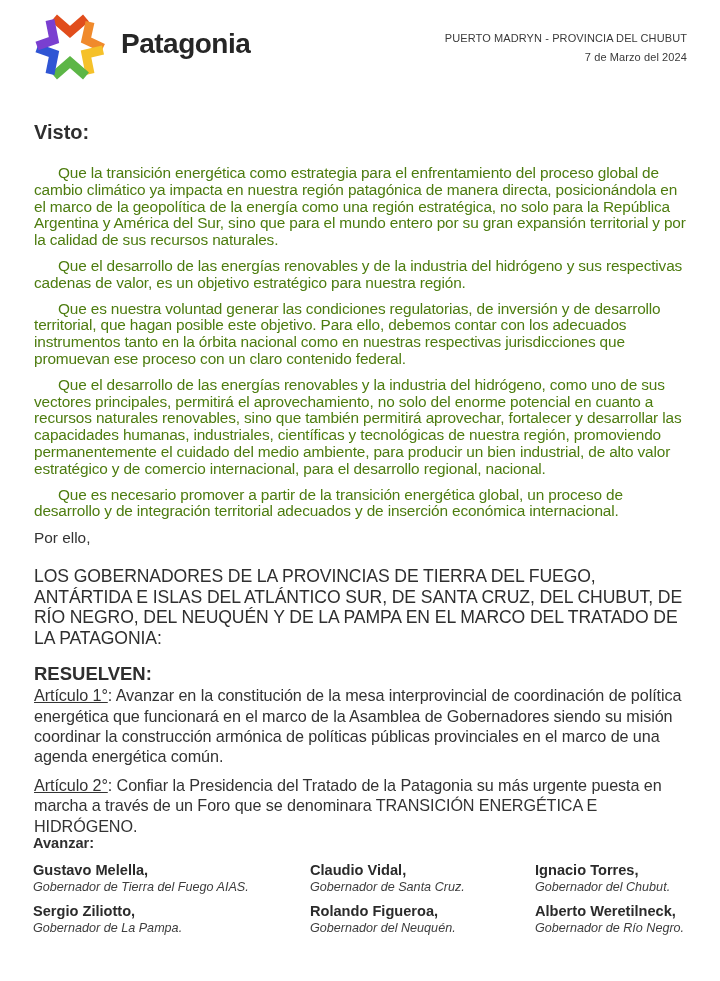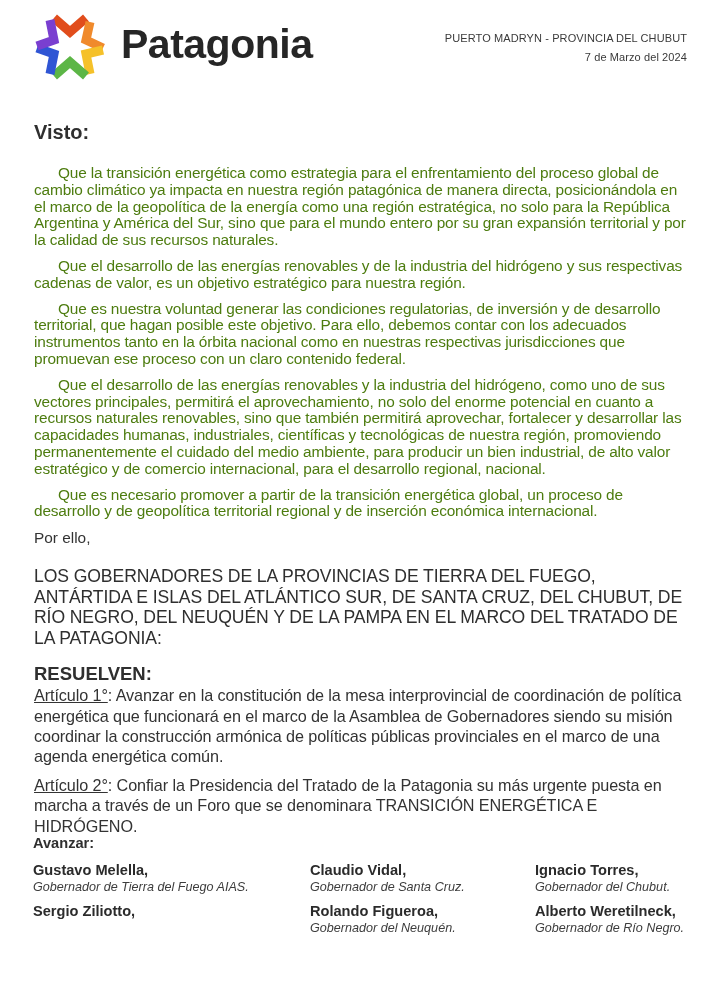--- a/index.html
+++ b/index.html
@@ -1,21 +1,21 @@
 <!DOCTYPE html>
 <html><head>
 <meta charset="utf-8">
 <style>
   * { box-sizing: border-box; margin: 0; padding: 0; }
   html, body { width: 720px; height: 981px; background: #ffffff; overflow: hidden; }
   body { font-family: "Liberation Sans", "DejaVu Sans", sans-serif; color: #2b2b2b; position: relative; }
 
   .header { position: absolute; left: 0; top: 0; width: 720px; height: 100px; }
   .logo { position: absolute; left: 32px; top: 10px; width: 76px; height: 72px; }
-  .brand { position: absolute; left: 121px; top: 20px; font-size: 41px; font-weight: 700; color: #262626; letter-spacing: -0.5px; line-height: 48px; }
+  .brand { position: absolute; left: 121px; top: 20px; font-size: 28px; font-weight: 700; color: #262626; letter-spacing: -0.5px; line-height: 48px; }
   .place { position: absolute; right: 33px; top: 29px; text-align: right; font-size: 11px; color: #3a3a3a; line-height: 19px; letter-spacing: 0.1px; }
 
   .content { position: absolute; left: 34px; top: 118px; width: 652px; }
   .h-visto { font-size: 20px; font-weight: 700; color: #2f2f2f; line-height: 28px; margin-bottom: 19px; }
   .para { font-size: 15.4px; line-height: 16.8px; color: #4d7c0f; margin-bottom: 9px; text-indent: 24px; letter-spacing: -0.15px; }
   .por-ello { font-size: 15.4px; line-height: 17px; color: #333; margin-top: 9px; margin-bottom: 20px; }
   .governors { font-size: 17.6px; line-height: 20.5px; color: #2f2f2f; margin-bottom: 15px; letter-spacing: -0.1px; }
   .h-resuelven { font-size: 18.5px; font-weight: 700; color: #2f2f2f; line-height: 22px; margin-bottom: 0; }
   .article { font-size: 16.2px; line-height: 20.4px; color: #333; margin-bottom: 8px; letter-spacing: -0.1px; }
   .article .art-label { text-decoration: underline; }
@@ -52,21 +52,21 @@
     <div>7 de Marzo del 2024</div>
   </div>
 </div>
 
 <div class="content">
   <div class="h-visto">Visto:</div>
   <p class="para">Que la transición energética como estrategia para el enfrentamiento del proceso global de cambio climático ya impacta en nuestra región patagónica de manera directa, posicionándola en el marco de la geopolítica de la energía como una región estratégica, no solo para la República Argentina y América del Sur, sino que para el mundo entero por su gran expansión territorial y por la calidad de sus recursos naturales.</p>
   <p class="para">Que el desarrollo de las energías renovables y de la industria del hidrógeno y sus respectivas cadenas de valor, es un objetivo estratégico para nuestra región.</p>
   <p class="para">Que es nuestra voluntad generar las condiciones regulatorias, de inversión y de desarrollo territorial, que hagan posible este objetivo. Para ello, debemos contar con los adecuados instrumentos tanto en la órbita nacional como en nuestras respectivas jurisdicciones que promuevan ese proceso con un claro contenido federal.</p>
   <p class="para">Que el desarrollo de las energías renovables y la industria del hidrógeno, como uno de sus vectores principales, permitirá el aprovechamiento, no solo del enorme potencial en cuanto a recursos naturales renovables, sino que también permitirá aprovechar, fortalecer y desarrollar las capacidades humanas, industriales, científicas y tecnológicas de nuestra región, promoviendo permanentemente el cuidado del medio ambiente, para producir un bien industrial, de alto valor estratégico y de comercio internacional, para el desarrollo regional, nacional.</p>
-  <p class="para">Que es necesario promover a partir de la transición energética global, un proceso de desarrollo y de geopolítica territorial regional y de inserción económica internacional.</p>
+  <p class="para">Que es necesario promover a partir de la transición energética global, un proceso de desarrollo y de integración territorial adecuados y de inserción económica internacional.</p>
   <p class="por-ello">Por ello,</p>
   <p class="governors">LOS GOBERNADORES DE LA PROVINCIAS DE TIERRA DEL FUEGO, ANTÁRTIDA E ISLAS DEL ATLÁNTICO SUR, DE SANTA CRUZ, DEL CHUBUT, DE RÍO NEGRO, DEL NEUQUÉN Y DE LA PAMPA EN EL MARCO DEL TRATADO DE LA PATAGONIA:</p>
   <div class="h-resuelven">RESUELVEN:</div>
   <p class="article"><span class="art-label">Artículo 1°</span><span>: Avanzar en la constitución de la mesa interprovincial de coordinación de política energética que funcionará en el marco de la Asamblea de Gobernadores siendo su misión coordinar la construcción armónica de políticas públicas provinciales en el marco de una agenda energética común.</span></p>
   <p class="article"><span class="art-label">Artículo 2°</span><span>: Confiar la Presidencia del Tratado de la Patagonia su más urgente puesta en marcha a través de un Foro que se denominara TRANSICIÓN ENERGÉTICA E HIDRÓGENO.</span></p>
 </div>
 
 <div class="signatures">
   <div class="firman">Avanzar:</div>
   <div class="sig-grid">
@@ -77,20 +77,21 @@
     <div>
       <div class="sig-name">Claudio Vidal,</div>
       <div class="sig-role">Gobernador de Santa Cruz.</div>
     </div>
     <div>
       <div class="sig-name">Ignacio Torres,</div>
       <div class="sig-role">Gobernador del Chubut.</div>
     </div>
     <div>
       <div class="sig-name">Sergio Ziliotto,</div>
+      <div class="sig-role">Gobernador de La Pampa.</div>
     </div>
     <div>
       <div class="sig-name">Rolando Figueroa,</div>
       <div class="sig-role">Gobernador del Neuquén.</div>
     </div>
     <div>
       <div class="sig-name">Alberto Weretilneck,</div>
       <div class="sig-role">Gobernador de Río Negro.</div>
     </div>
   </div>

